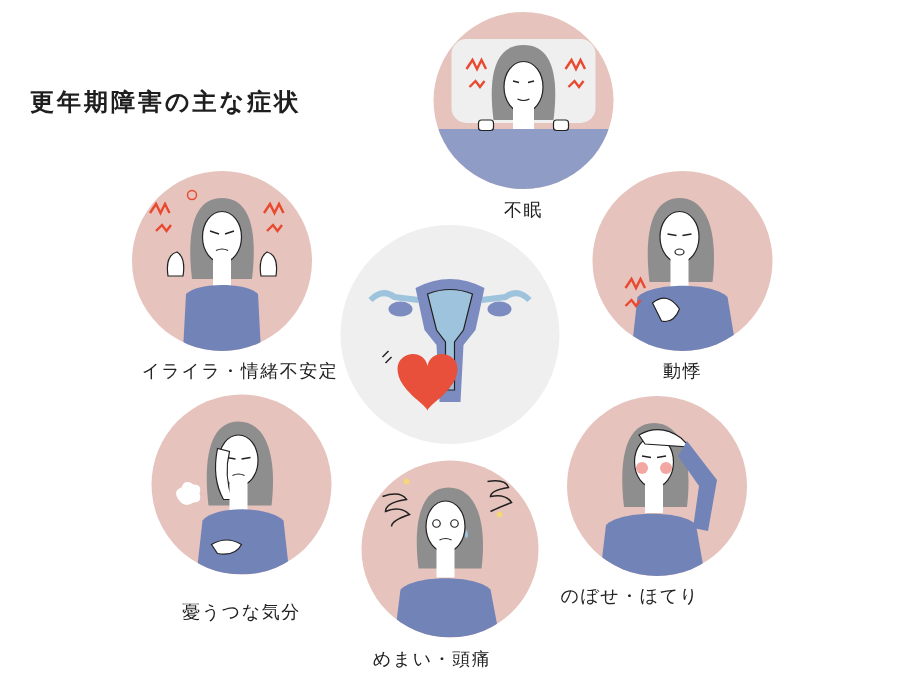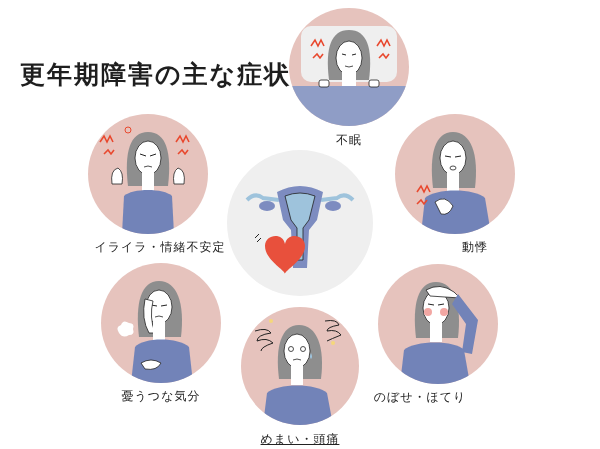--- a/index.html
+++ b/index.html
@@ -1,17 +1,17 @@
 <!DOCTYPE html>
 <html><head>
 <meta charset="utf-8">
 <style>
   html,body{margin:0;padding:0;background:#ffffff;}
   body{width:600px;height:449px;position:relative;overflow:hidden;font-family:"DejaVu Sans",sans-serif;}
-  .title{position:absolute;left:20px;top:58px;font-size:25px;font-weight:bold;color:#1e1e1e;letter-spacing:2px;font-family:"DejaVu Sans",sans-serif;}
+  .title{position:absolute;left:20px;top:58px;font-size:16px;font-weight:bold;color:#1e1e1e;letter-spacing:2px;font-family:"DejaVu Sans",sans-serif;}
   .symptom{position:absolute;}
   .circle{position:absolute;border-radius:50%;overflow:hidden;}
   .label{position:absolute;font-size:12px;color:#222;text-align:center;white-space:nowrap;transform:translateX(-50%);letter-spacing:1px;}
   svg{display:block;}
 </style>
 </head>
 <body>
 
 <div class="title">更年期障害の主な症状</div>
 
@@ -59,21 +59,21 @@
       <path d="M38 74 C34 40 40 18 58 18 C76 18 84 40 80 74 Z" fill="#8e8e8e"></path>
       <ellipse cx="58" cy="44" rx="13" ry="17" fill="#fff" stroke="#222" stroke-width="0.8"></ellipse>
       <path d="M50 42 l6 1 M60 43 l6 -1" stroke="#222" stroke-width="1"></path>
       <ellipse cx="58" cy="54" rx="3" ry="2" fill="#fff" stroke="#222" stroke-width="0.8"></ellipse>
       <rect x="52" y="58" width="12" height="20" fill="#fff"></rect>
       <path d="M26 120 L30 84 C40 74 80 74 90 84 L96 120 Z" fill="#7283b8"></path>
       <path d="M40 88 q10 -8 18 4 q-4 10 -12 8 Z" fill="#fff" stroke="#222" stroke-width="0.8"></path>
       <path d="M22 78 l4 -6 l3 6 l3 -6 l3 6 M22 90 l4 -4 l3 4 l3 -4" stroke="#e8492f" stroke-width="1.6" fill="none"></path>
     </svg>
   </div>
-  <div class="label" style="left:455px;top:239px;margin-left:20px;">動悸</div>
+  <div class="label" style="left:455px;top:239px;">動悸</div>
 </div>
 
 <div class="symptom">
   <div class="circle" style="left:227px;top:150px;width:146px;height:146px;background:#efefef;">
     <svg width="146" height="146" viewBox="0 0 146 146">
       <path d="M20 50 q8 -8 16 -2 l16 2 M126 50 q-8 -8 -16 -2 l-16 2" stroke="#9ec3dc" stroke-width="4" fill="none"></path>
       <ellipse cx="40" cy="56" rx="8" ry="5" fill="#7d8cc0"></ellipse>
       <ellipse cx="106" cy="56" rx="8" ry="5" fill="#7d8cc0"></ellipse>
       <path d="M50 42 Q73 30 96 42 L90 70 L82 80 L80 118 L66 118 L64 80 L56 70 Z" fill="#7d8cc0"></path>
       <path d="M58 46 Q73 40 88 46 L82 70 L76 78 L76 110 L70 110 L70 78 L64 70 Z" fill="#9ec3dc" stroke="#222" stroke-width="0.8"></path>
@@ -90,21 +90,21 @@
       <ellipse cx="58" cy="44" rx="13" ry="17" fill="#fff" stroke="#222" stroke-width="0.8"></ellipse>
       <path d="M50 42 l6 1 M60 43 l6 -1" stroke="#222" stroke-width="1"></path>
       <path d="M54 54 q4 -2 8 0" stroke="#222" stroke-width="0.8" fill="none"></path>
       <path d="M44 36 q-4 20 4 34 l6 0 q-6 -16 -2 -32 Z" fill="#fff" stroke="#222" stroke-width="0.8"></path>
       <rect x="52" y="58" width="12" height="20" fill="#fff"></rect>
       <path d="M30 120 L34 84 C42 74 78 74 88 84 L92 120 Z" fill="#7283b8"></path>
       <path d="M40 100 q10 -6 20 0 q-4 8 -16 6 Z" fill="#fff" stroke="#222" stroke-width="0.8"></path>
       <path d="M18 70 q-4 -6 2 -8 q2 -6 8 -2 q6 0 4 6 q2 6 -4 6 q-6 4 -10 -2 Z" fill="#fff"></path>
     </svg>
   </div>
-  <div class="label" style="left:161px;top:388px;font-family:Liberation Serif, serif;">憂うつな気分</div>
+  <div class="label" style="left:161px;top:400px;font-family:Liberation Serif, serif;">憂うつな気分</div>
 </div>
 
 <div class="symptom">
   <div class="circle" style="left:378px;top:264px;width:120px;height:120px;background:#e6c3bd;">
     <svg width="120" height="120" viewBox="0 0 120 120">
       <path d="M38 74 C34 40 40 18 58 18 C76 18 84 40 80 74 Z" fill="#8e8e8e"></path>
       <ellipse cx="58" cy="44" rx="13" ry="17" fill="#fff" stroke="#222" stroke-width="0.8"></ellipse>
       <circle cx="50" cy="48" r="4" fill="#f2a7a3"></circle>
       <circle cx="66" cy="48" r="4" fill="#f2a7a3"></circle>
       <path d="M50 40 l6 1 M60 41 l6 -1" stroke="#222" stroke-width="1"></path>
@@ -127,14 +127,14 @@
       <path d="M52 53 q4 -2 8 0" stroke="#222" stroke-width="0.8" fill="none"></path>
       <path d="M70 46 q2 4 0 6 q-2 -2 0 -6 Z" fill="#9ec3dc"></path>
       <rect x="50" y="58" width="12" height="20" fill="#fff"></rect>
       <path d="M22 118 L26 86 C36 76 76 76 86 86 L92 118 Z" fill="#7283b8"></path>
       <path d="M14 24 q12 -4 16 2 q-14 2 -14 8 q10 -4 16 2 q-12 4 -12 8" stroke="#222" stroke-width="1" fill="none"></path>
       <path d="M84 14 q12 -2 14 4 q-12 2 -12 6 q10 -2 14 4 q-10 4 -14 6" stroke="#222" stroke-width="1" fill="none"></path>
       <circle cx="30" cy="14" r="2" fill="#f5d77a"></circle>
       <circle cx="92" cy="36" r="2" fill="#f5d77a"></circle>
     </svg>
   </div>
-  <div class="label" style="left:300px;top:431px;text-decoration:underline;">めまい・頭痛</div>
+  <div class="label" style="left:288px;top:431px;">めまい・頭痛</div>
 </div>
 
 </body></html>

